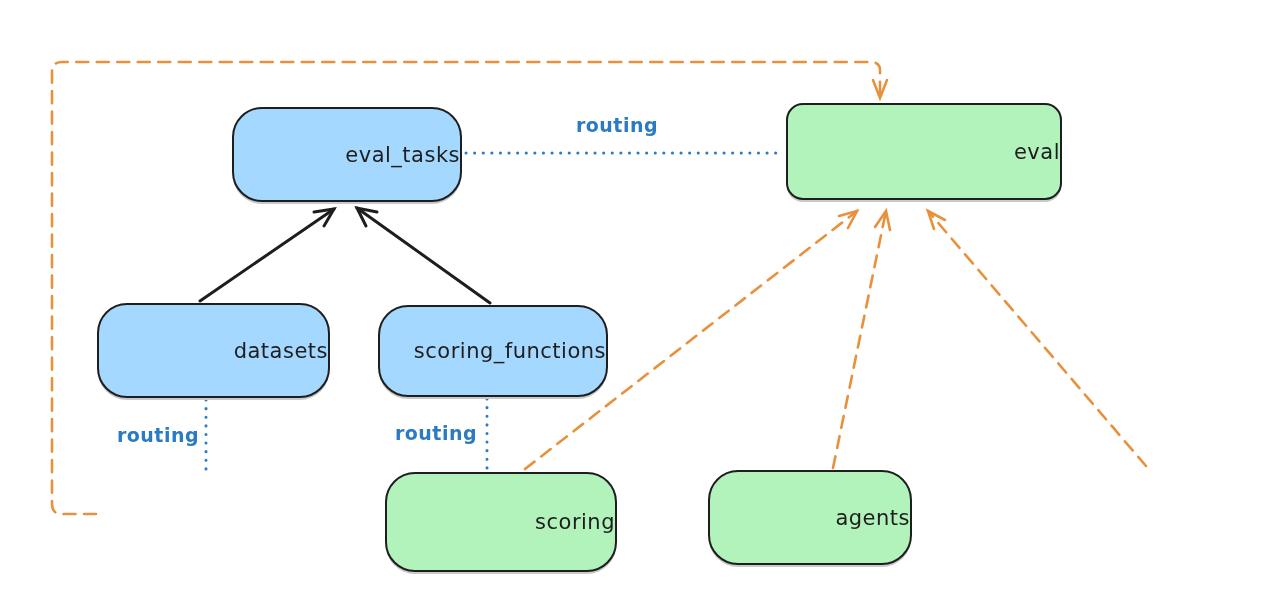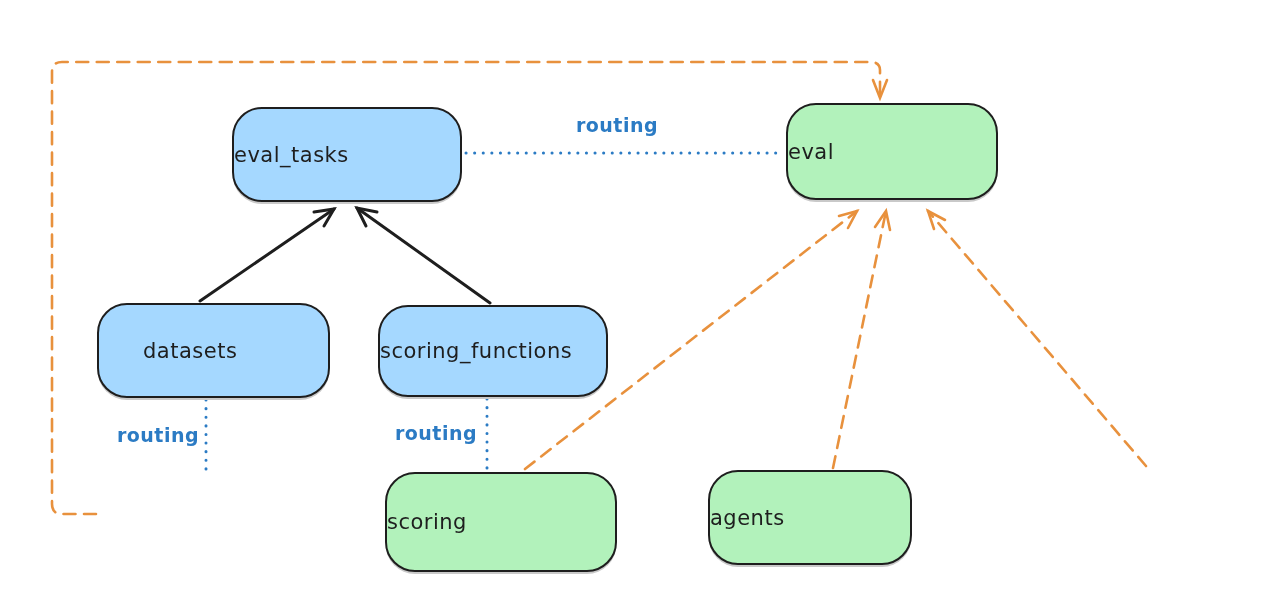--- a/index.html
+++ b/index.html
@@ -21,21 +21,21 @@
     width: 1280px;
     height: 596px;
   }
   .node {
     position: absolute;
     box-sizing: border-box;
     border: 2.5px solid var(--node-stroke, #1e1e1e);
     border-radius: 30px;
     display: flex;
     align-items: center;
-    justify-content: flex-start;
+    justify-content: flex-end;
     box-shadow: 0 2.5px 0 -0.5px #c9c9c9;
   }
   .node-blue  { background: var(--blue-fill, #a5d8ff); }
   .node-green { background: var(--green-fill, #b2f2bb); }
   .node-label {
     font-size: 21px;
     color: var(--node-stroke, #1e1e1e);
     letter-spacing: 0.5px;
     white-space: nowrap;
   }
@@ -44,21 +44,21 @@
     transform: translateX(-50%);
     color: var(--routing-blue, #2b7bc4);
     font-size: 19px;
     font-weight: bold;
     letter-spacing: 0.5px;
     white-space: nowrap;
     text-align: center;
   }
   
   .pos-eval-tasks        { left: 232px; top: 107px; width: 230px; height: 95px; }
-  .pos-eval              { left: 786px; top: 103px; width: 212px; height: 97px; }
+  .pos-eval              { left: 786px; top: 103px; width: 276px; height: 97px; border-radius: 17px; }
   .pos-datasets          { left:  97px; top: 303px; width: 233px; height: 95px; padding-left: 44px; }
   .pos-scoring-functions { left: 378px; top: 305px; width: 230px; height: 92px; }
   .pos-datasetio         { left:  97px; top: 474px; width: 230px; height: 90px; }
   .pos-scoring           { left: 385px; top: 472px; width: 232px; height: 100px; }
   .pos-agents            { left: 708px; top: 470px; width: 204px; height: 95px; }
   .pos-inference         { left: 1020px; top: 468px; width: 230px; height: 92px; }
   .pos-label-routing-top      { left: 617px; top: 114px; }
   .pos-label-routing-datasets { left: 158px; top: 424px; }
   .pos-label-routing-scoring  { left: 436px; top: 422px; }
   

